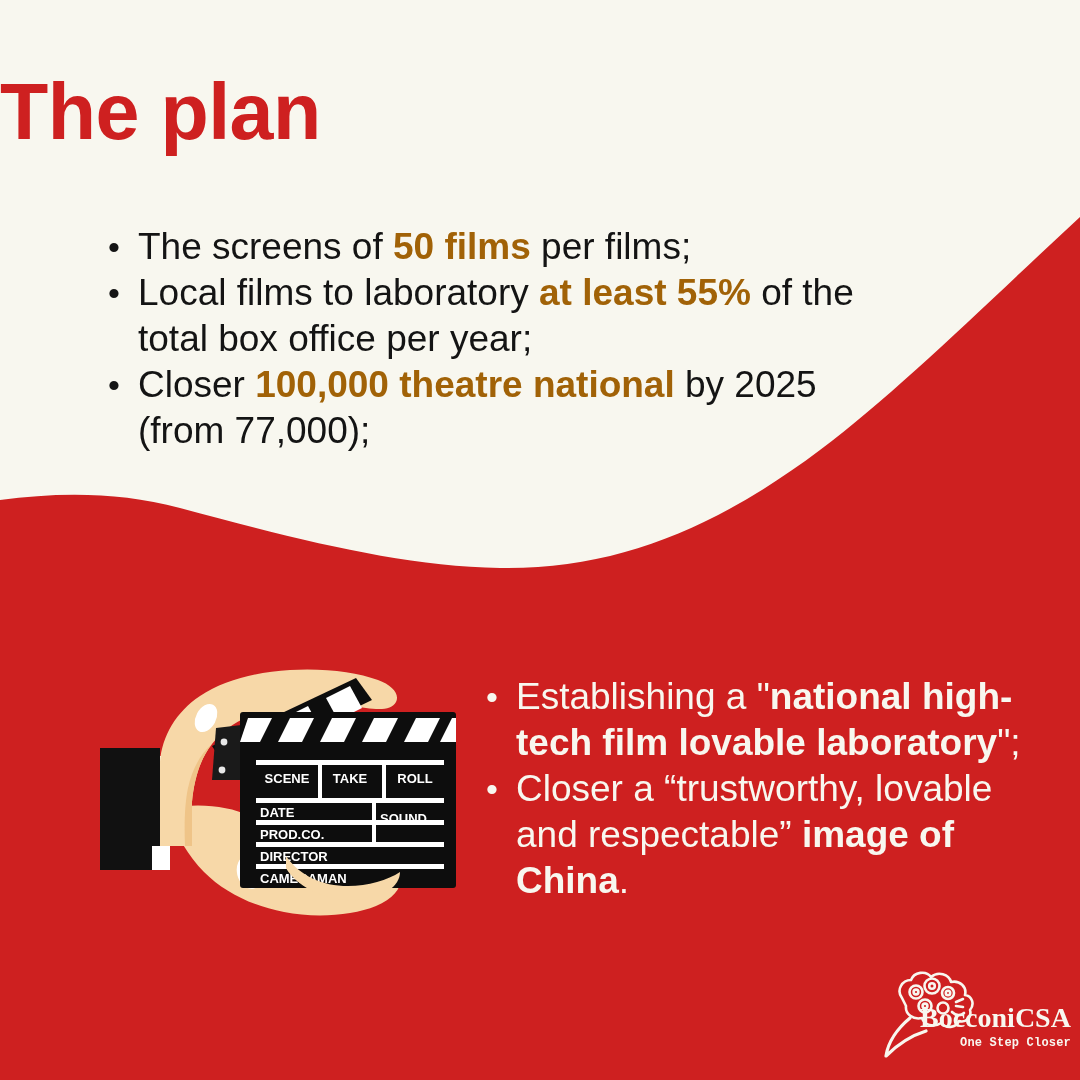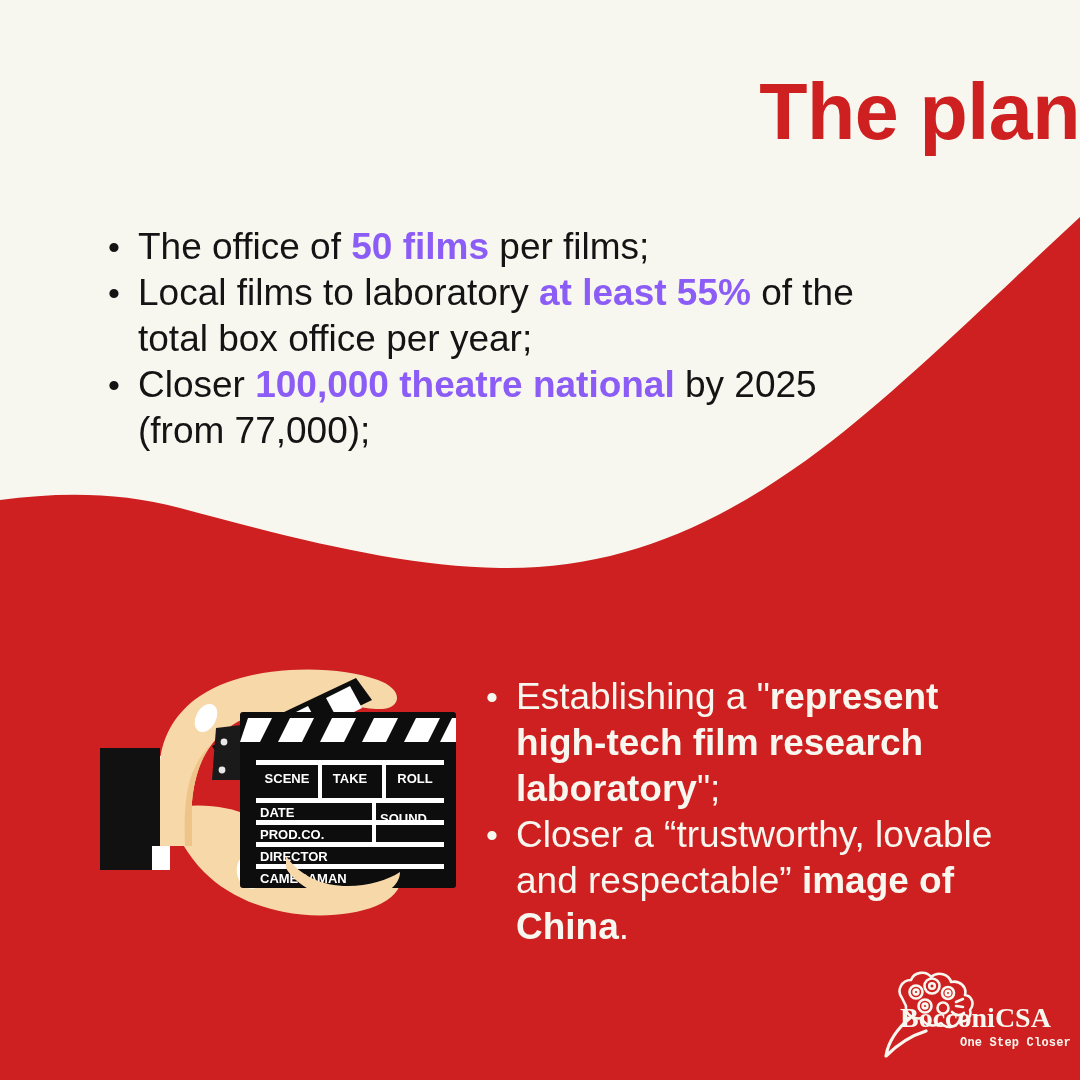--- a/index.html
+++ b/index.html
@@ -10,51 +10,51 @@
     position:relative;
   }
   #slide{position:absolute;inset:0;width:1080px;height:1080px;overflow:hidden;background:#F8F7EF;}
 
   
   #wave-layer{position:absolute;inset:0;width:1080px;height:1080px;}
 
   
   #title{
     position:absolute;left:0;top:72px;width:1080px;
-    text-align:right;
+    text-align:left;
     font-size:79px;line-height:1.0;
     font-weight:bold;letter-spacing:-0.5px;
     color:#CE2020;
   }
 
   
   #top-list{
     position:absolute;left:108px;top:224px;width:760px;
     font-size:37px;line-height:46px;color:#141414;
   }
   #bottom-list{
     position:absolute;left:486px;top:674px;width:540px;
     font-size:37px;line-height:46px;color:#F8F7EF;
   }
   .bullet-row{display:flex;align-items:flex-start;margin-bottom:0px;}
   .bullet-dot{
     flex:0 0 auto;width:30px;text-align:left;
     font-size:34px;line-height:46px;
   }
   .bullet-text{flex:1 1 auto;}
-  .hl{font-weight:bold;color:#8b5cf6;}
+  .hl{font-weight:bold;color:#a16207;}
   .hlw{font-weight:bold;color:#F8F7EF;}
 
   
   #clapper{position:absolute;left:100px;top:620px;width:400px;height:320px;}
 
   
   #logo{position:absolute;left:868px;top:962px;width:196px;height:102px;}
   #logo-name{
-    position:absolute;left:32px;top:40px;
+    position:absolute;left:52px;top:40px;
     font-family:"Liberation Serif", serif;
     font-weight:bold;font-size:28px;color:#F8F7EF;letter-spacing:0px;
     white-space:nowrap;
   }
   #logo-tagline{
     position:absolute;left:92px;top:74px;
     font-family:Liberation Mono, monospace;
     font-weight:bold;font-size:12px;color:#F8F7EF;letter-spacing:0.2px;
     white-space:nowrap;
   }
@@ -75,21 +75,21 @@
              L 0,1080 L 1080,1080 Z" fill="#CE2020"></path>
   </svg>
 
   <div id="title">The plan</div>
 
   <div id="top-list">
 
     <div class="bullet-row">
       <span class="bullet-dot">•</span>
       <span class="bullet-text">
-        <span>The office of </span><span class="hl">50 films</span><span> per films;</span>
+        <span>The screens of </span><span class="hl">50 films</span><span> per films;</span>
       </span>
     </div>
 
     <div class="bullet-row">
       <span class="bullet-dot">•</span>
       <span class="bullet-text">
         <span>Local films to laboratory </span><span class="hl">at least 55%</span><span> of the total box office per year;</span>
       </span>
     </div>
 
@@ -200,21 +200,21 @@
 
     <path d="M186,236 C200,256 222,266 248,266 C268,266 288,260 300,252
              C300,266 284,278 258,280 C226,282 196,266 186,248 Z" fill="#F7D8A8"></path>
   </svg>
 
   <div id="bottom-list">
 
     <div class="bullet-row">
       <span class="bullet-dot">•</span>
       <span class="bullet-text">
-        <span>Establishing a "</span><span class="hlw">represent high-tech film research laboratory</span><span>";</span>
+        <span>Establishing a "</span><span class="hlw">national high-tech film lovable laboratory</span><span>";</span>
       </span>
     </div>
 
     <div class="bullet-row">
       <span class="bullet-dot">•</span>
       <span class="bullet-text">
         <span>Closer a “trustworthy, lovable and respectable” </span><span class="hlw">image of China</span><span>.</span>
       </span>
     </div>
 

